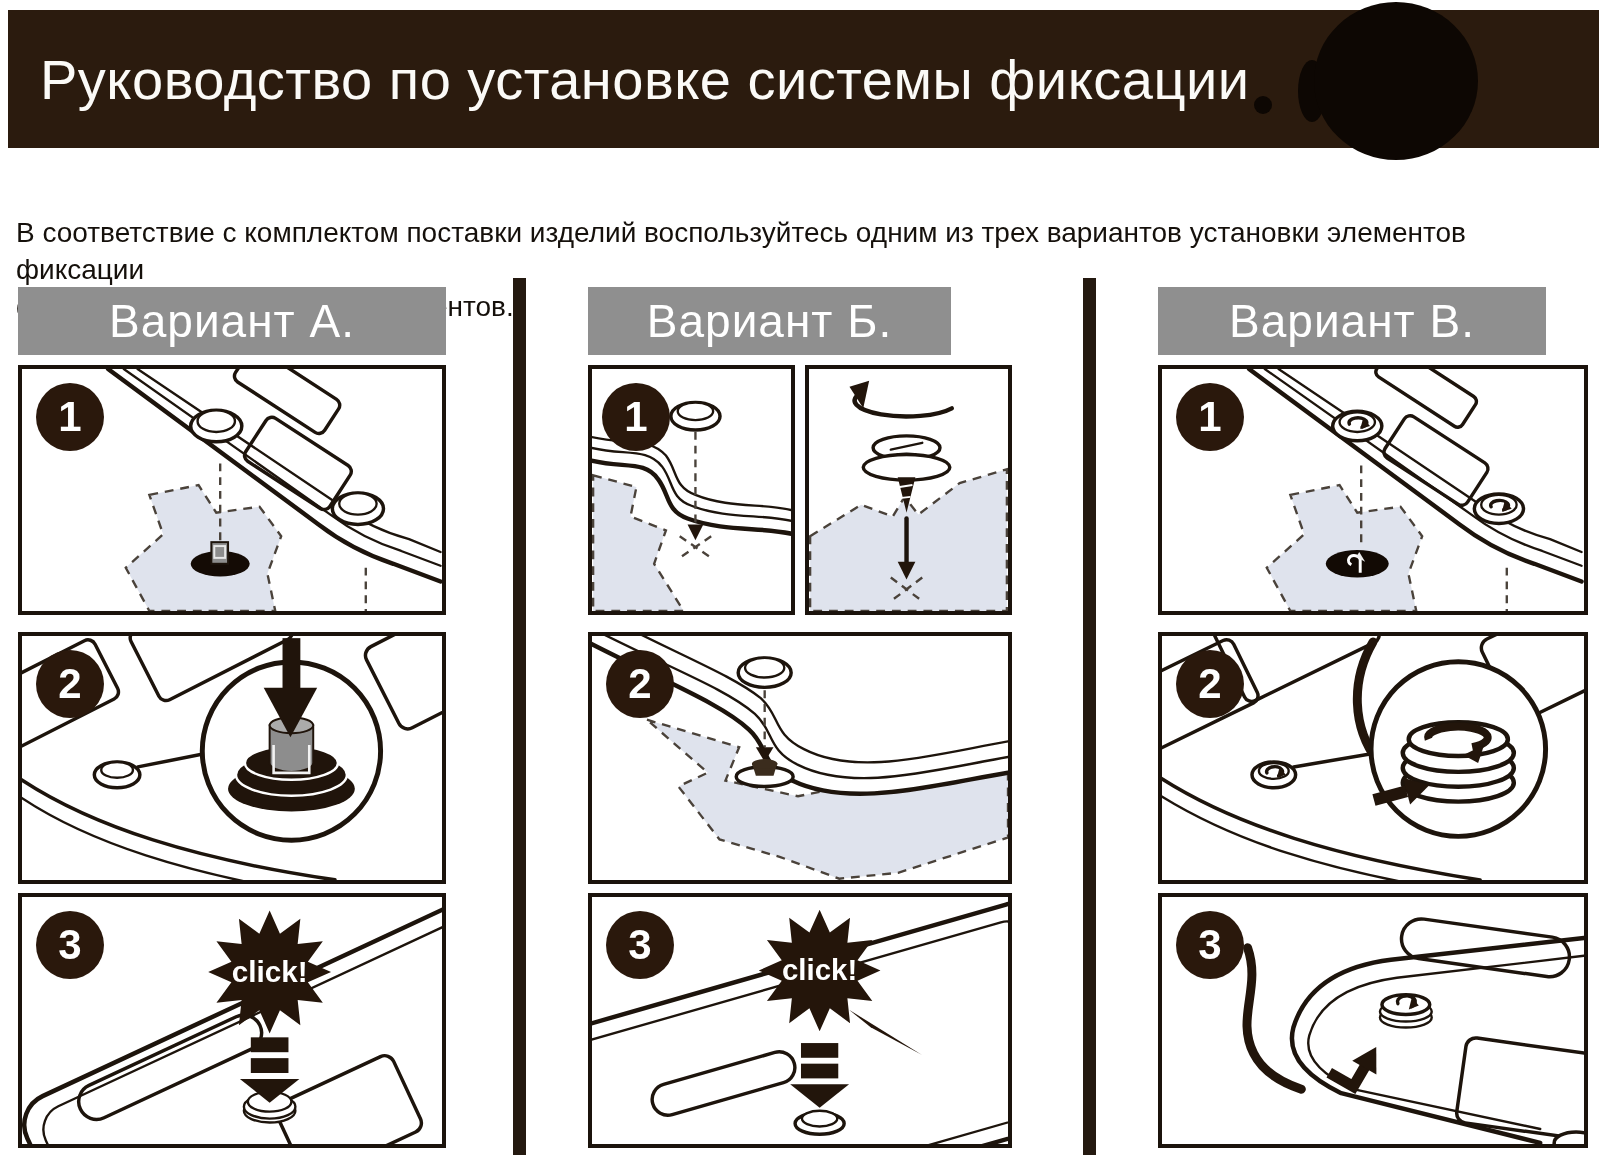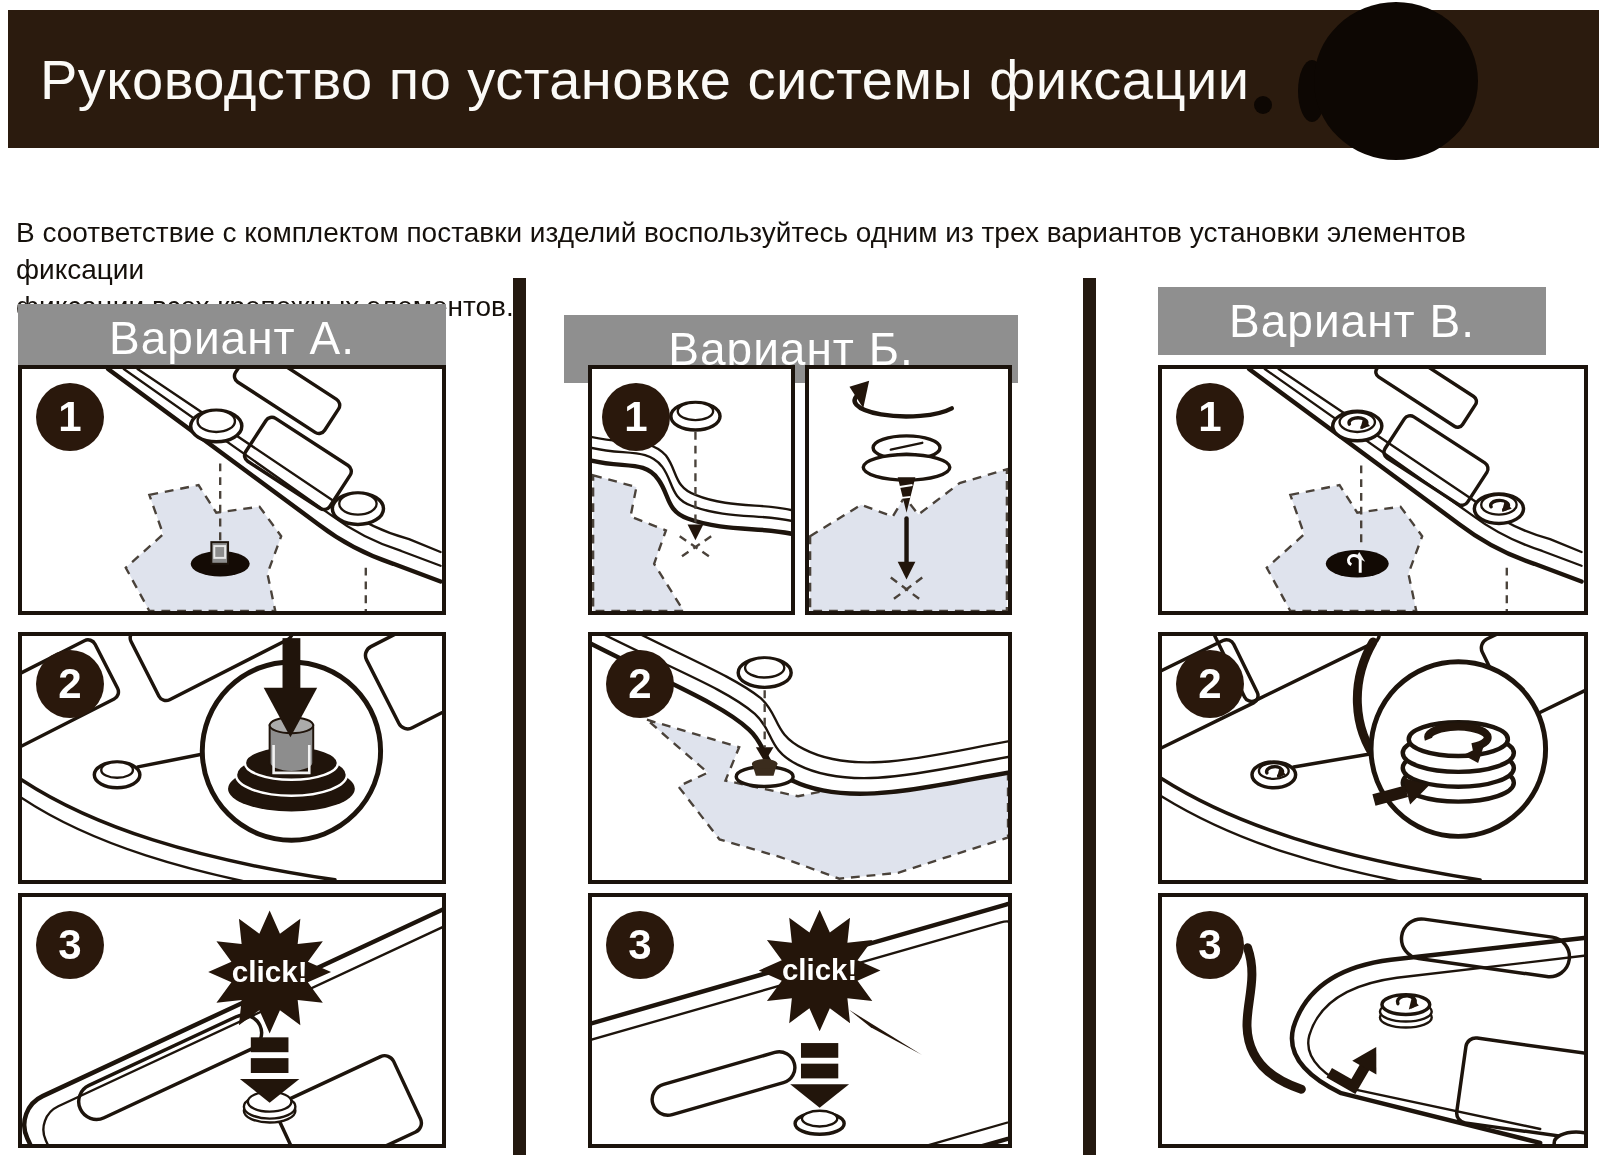--- a/index.html
+++ b/index.html
@@ -11,22 +11,22 @@
   .header-band { position:absolute; left:8px; top:10px; width:1591px; height:138px; background:#2b1b0e;padding-left:12px; }
   .header-title { position:absolute; left:32px; top:50%; transform:translateY(-50%); color:#fbfaf7; font-size:56px; letter-spacing:0.5px; white-space:nowrap; }
   .header-dot { position:absolute; left:1246px; top:86px; width:18px; height:18px; border-radius:50%; background:#0d0703; }
   .header-bump { position:absolute; left:1290px; top:50px; width:28px; height:62px; border-radius:50%; background:#0d0703; }
   .header-blob { position:absolute; left:1306px; top:-8px; width:164px; height:158px; border-radius:50%; background:#0d0703; }
   
   .intro { position:absolute; left:16px; top:166px; width:1575px; color:#15100b; font-size:28px; line-height:37px;margin-top:48px; }
   
   .banner { position:absolute; height:68px; background:#8f8f8f; display:flex; align-items:center; justify-content:center; }
   .banner span { color:#ffffff; font-size:46px; letter-spacing:1px; }
-  .banner-a { left:18px; top:304px; width:428px; }
-  .banner-b { left:564px; top:287px; width:454px;margin-top:28px; }
+  .banner-a { left:18px; top:287px; width:428px; }
+  .banner-b { left:588px; top:287px; width:363px; }
   .banner-c { left:1158px; top:287px; width:388px; }
   .panel { position:absolute; background:#ffffff; border:4px solid #1b130c; box-sizing:border-box; }
   .subrow { position:absolute; display:flex; gap:10px; }
   .subpanel { position:relative; background:#ffffff; border:4px solid #1b130c; box-sizing:border-box; flex:0 0 auto; }
   .divider { position:absolute; top:278px; width:13px; height:877px; background:#241910; }
   .divider-1 { left:513px; } .divider-2 { left:1083px; }
   .badge {
     position:absolute; left:14px; top:14px; width:68px; height:68px; border-radius:50%;
     background:#2a180c; color:#ffffff; display:flex; align-items:center; justify-content:center;
     font-size:42px; font-weight:bold; z-index:6;

